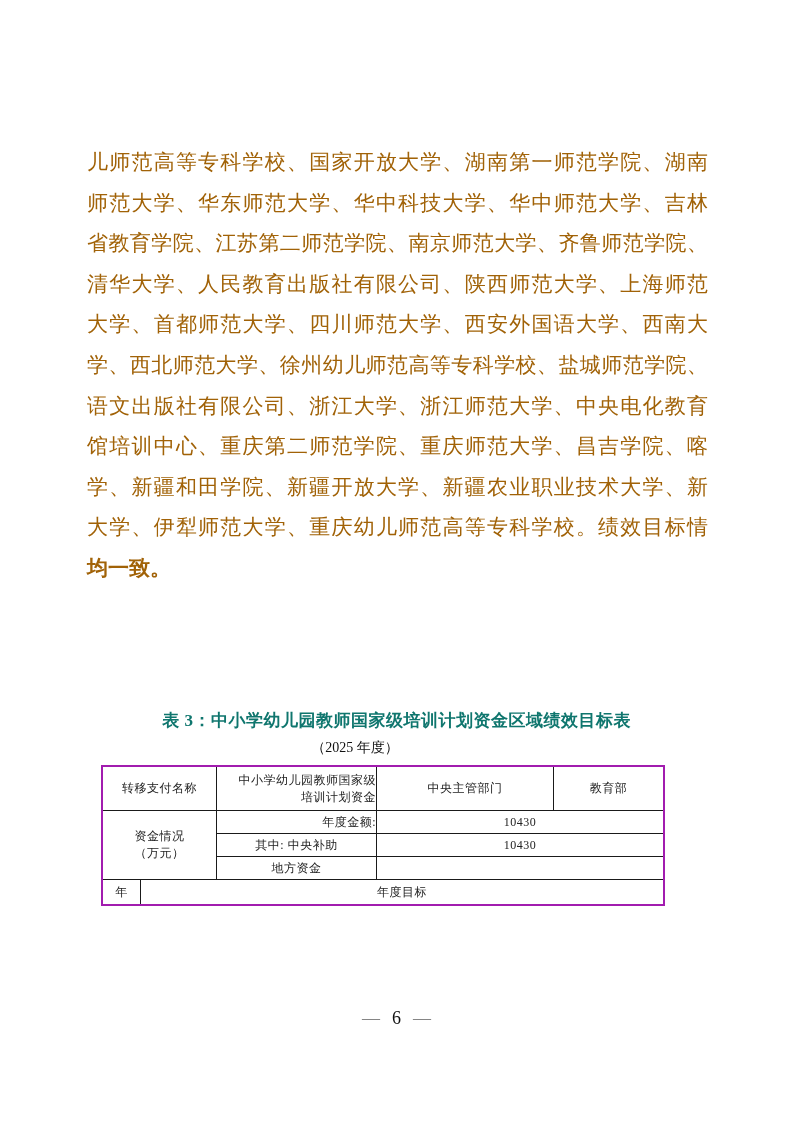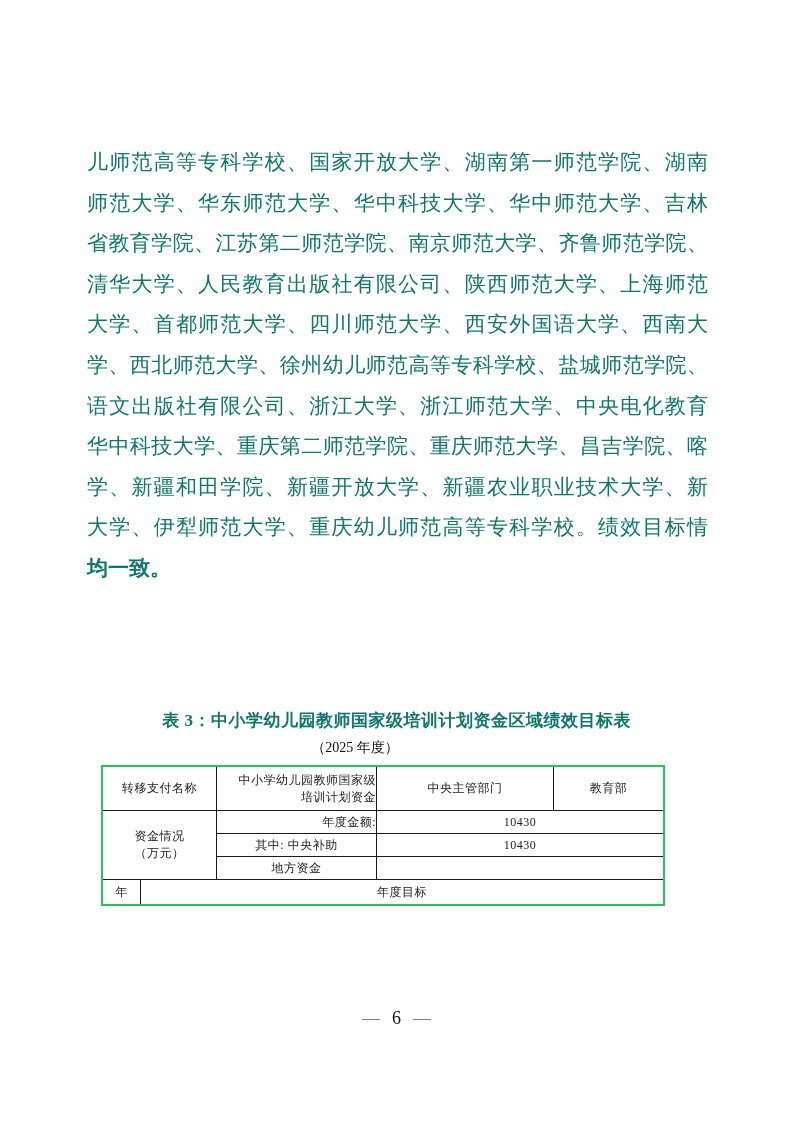--- a/index.html
+++ b/index.html
@@ -12,21 +12,21 @@
       color: #1f1f1f;
       overflow: hidden;
     }
     
     .body-text {
       position: absolute;
       left: 87px; top: 142px;
       width: 621px;
       font-size: 21px;
       line-height: 40.6px;
-      color: #0f766e;
+      color: #a16207;
     }
     .body-text .jline {
       text-align: justify;
       text-align-last: justify;
       text-justify: inter-character;
       white-space: normal;
     }
     .body-text .lastline { text-align: left; font-weight: bold; }
 
     
@@ -51,21 +51,21 @@
 
     
     .perf-table {
       position: absolute;
       left: 101px; top: 765px;
       display: grid;
       grid-template-columns: 37px 75px 159px 176px 109px;
       grid-template-rows: 43px 22px 22px 22px 24px;
       gap: 1px;
       background: #1a1a1a;
-      border: 2px solid #22c55e;
+      border: 2px solid #a21caf;
       font-size: 12px;
       color: #222;
     }
     .cell {
       background: #ffffff;
       display: flex;
       flex-direction: column;
       align-items: center;
       justify-content: center;
       text-align: center;
@@ -109,21 +109,21 @@
 <div class="page">
 
   <div class="body-text">
     <div class="jline">儿师范高等专科学校、国家开放大学、湖南第一师范学院、湖南</div>
     <div class="jline">师范大学、华东师范大学、华中科技大学、华中师范大学、吉林</div>
     <div class="jline">省教育学院、江苏第二师范学院、南京师范大学、齐鲁师范学院、</div>
     <div class="jline">清华大学、人民教育出版社有限公司、陕西师范大学、上海师范</div>
     <div class="jline">大学、首都师范大学、四川师范大学、西安外国语大学、西南大</div>
     <div class="jline">学、西北师范大学、徐州幼儿师范高等专科学校、盐城师范学院、</div>
     <div class="jline">语文出版社有限公司、浙江大学、浙江师范大学、中央电化教育</div>
-    <div class="jline">华中科技大学、重庆第二师范学院、重庆师范大学、昌吉学院、喀</div>
+    <div class="jline">馆培训中心、重庆第二师范学院、重庆师范大学、昌吉学院、喀</div>
     <div class="jline">学、新疆和田学院、新疆开放大学、新疆农业职业技术大学、新</div>
     <div class="jline">大学、伊犁师范大学、重庆幼儿师范高等专科学校。绩效目标情</div>
     <div class="lastline">均一致。</div>
   </div>
 
   <div class="table-title">表 3：中小学幼儿园教师国家级培训计划资金区域绩效目标表</div>
   <div class="table-subtitle">（2025 年度）</div>
 
   <div class="perf-table">
 

